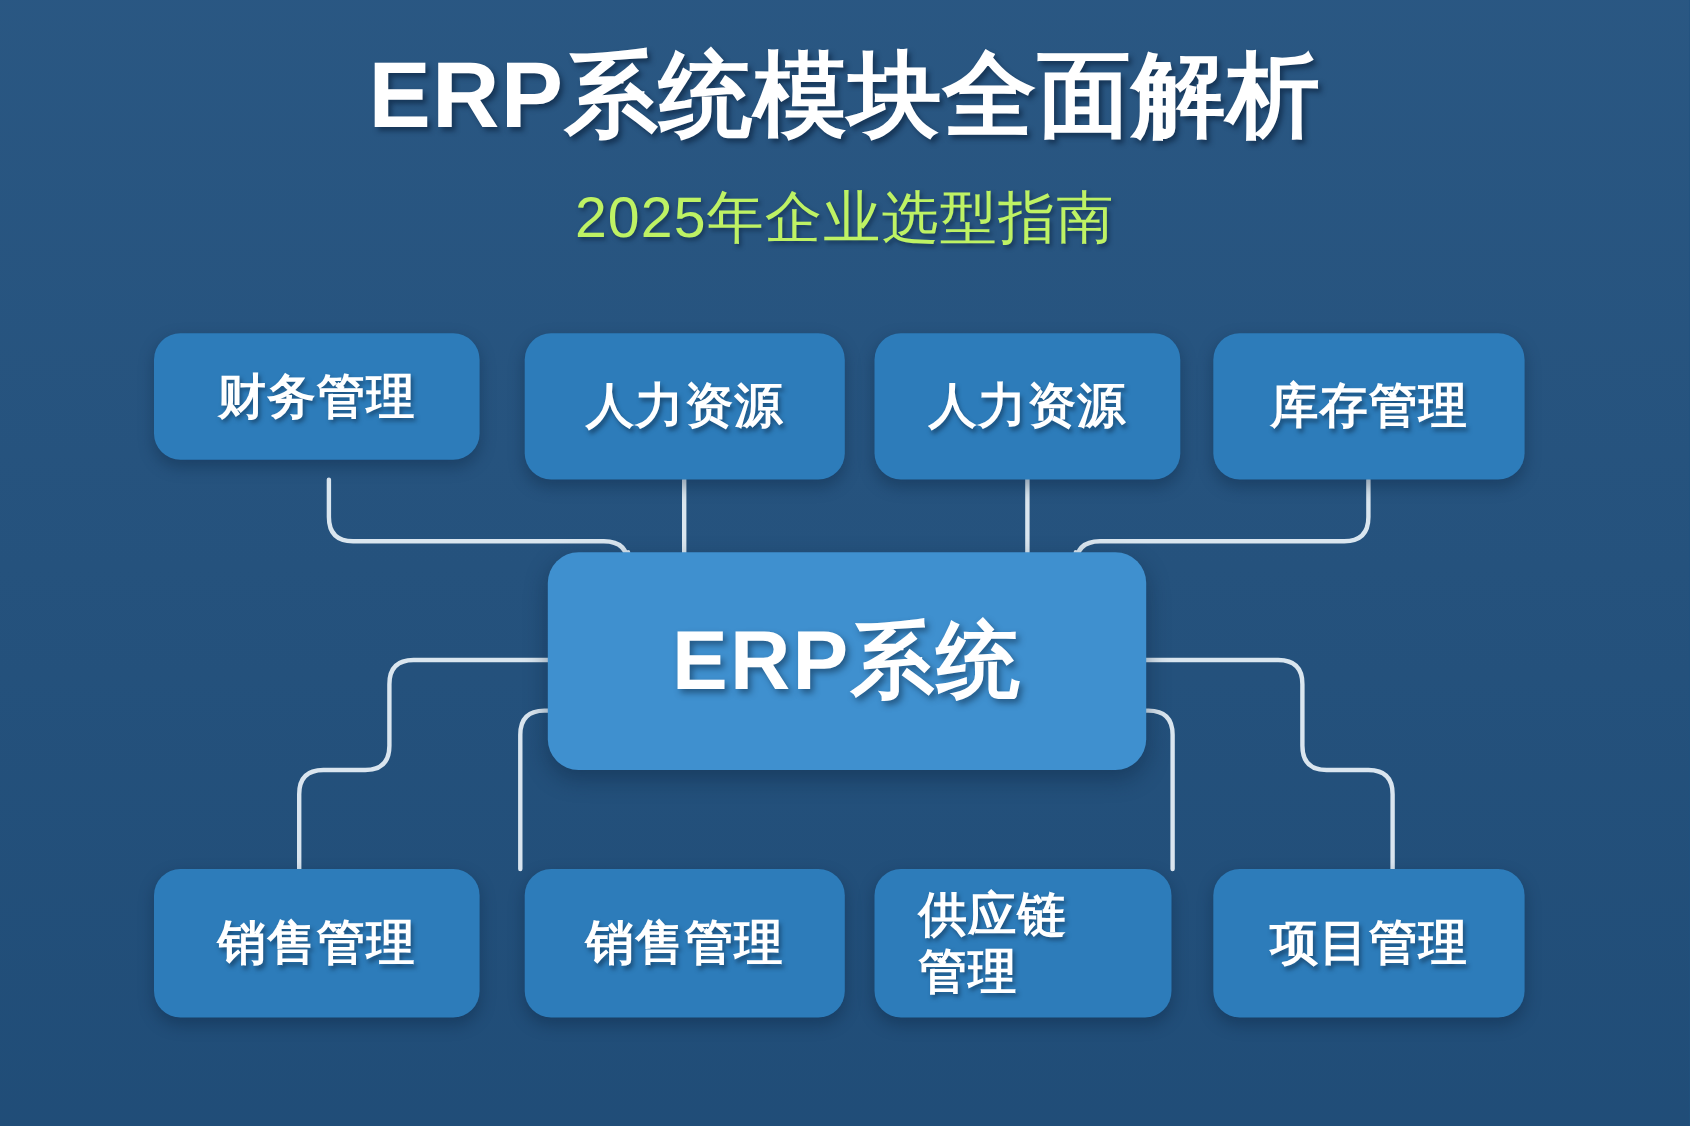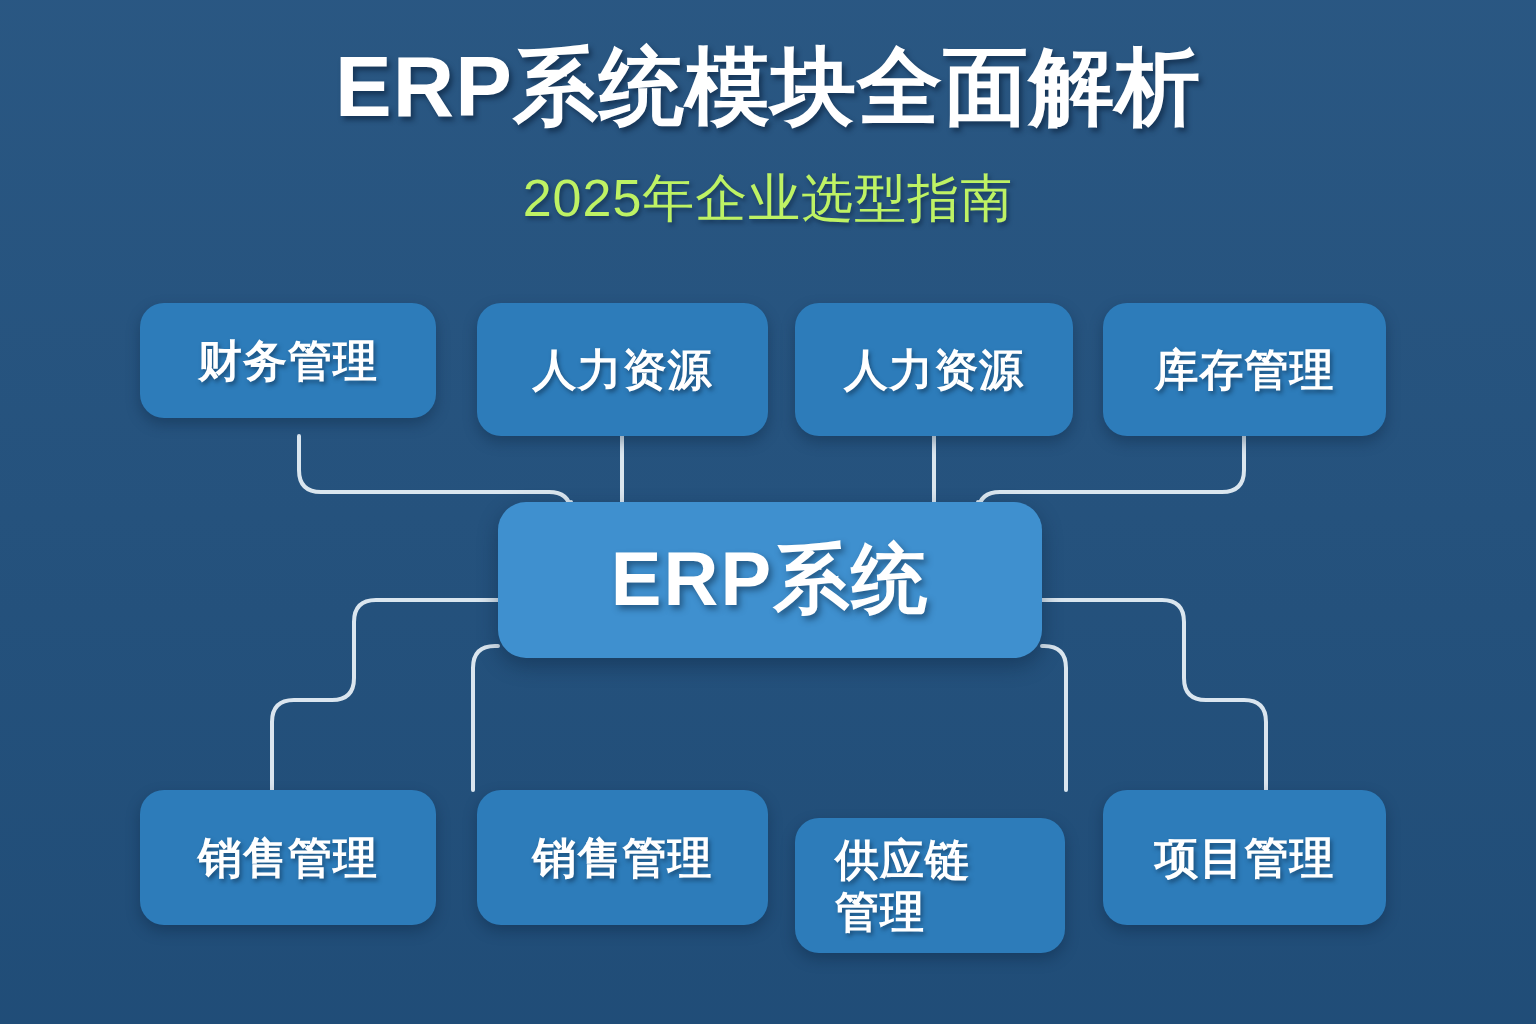--- a/index.html
+++ b/index.html
@@ -125,30 +125,30 @@
   <div class="node" style="left:477px;top:303px;width:291px;height:133px;">
     <span>人力资源</span>
   </div>
   <div class="node" style="left:795px;top:303px;width:278px;height:133px;">
     <span>人力资源</span>
   </div>
   <div class="node" style="left:1103px;top:303px;width:283px;height:133px;text-align:center;">
     <span>库存管理</span>
   </div>
 
-  <div class="center-node" style="left:498px;top:502px;width:544px;height:156px;">
+  <div class="center-node" style="left:498px;top:502px;width:544px;height:198px;">
     <span>ERP系统</span>
   </div>
 
   <div class="node" style="left:140px;top:790px;width:296px;height:135px;">
     <span>销售管理</span>
   </div>
   <div class="node" style="left:477px;top:790px;width:291px;height:135px;">
     <span>销售管理</span>
   </div>
-  <div class="node align-left" style="left:795px;top:818px;width:270px;height:135px;">
+  <div class="node align-left" style="left:795px;top:790px;width:270px;height:135px;">
     <span>供应链
 管理</span>
   </div>
   <div class="node" style="left:1103px;top:790px;width:283px;height:135px;">
     <span>项目管理</span>
   </div>
 </div>
 
 </body></html>

